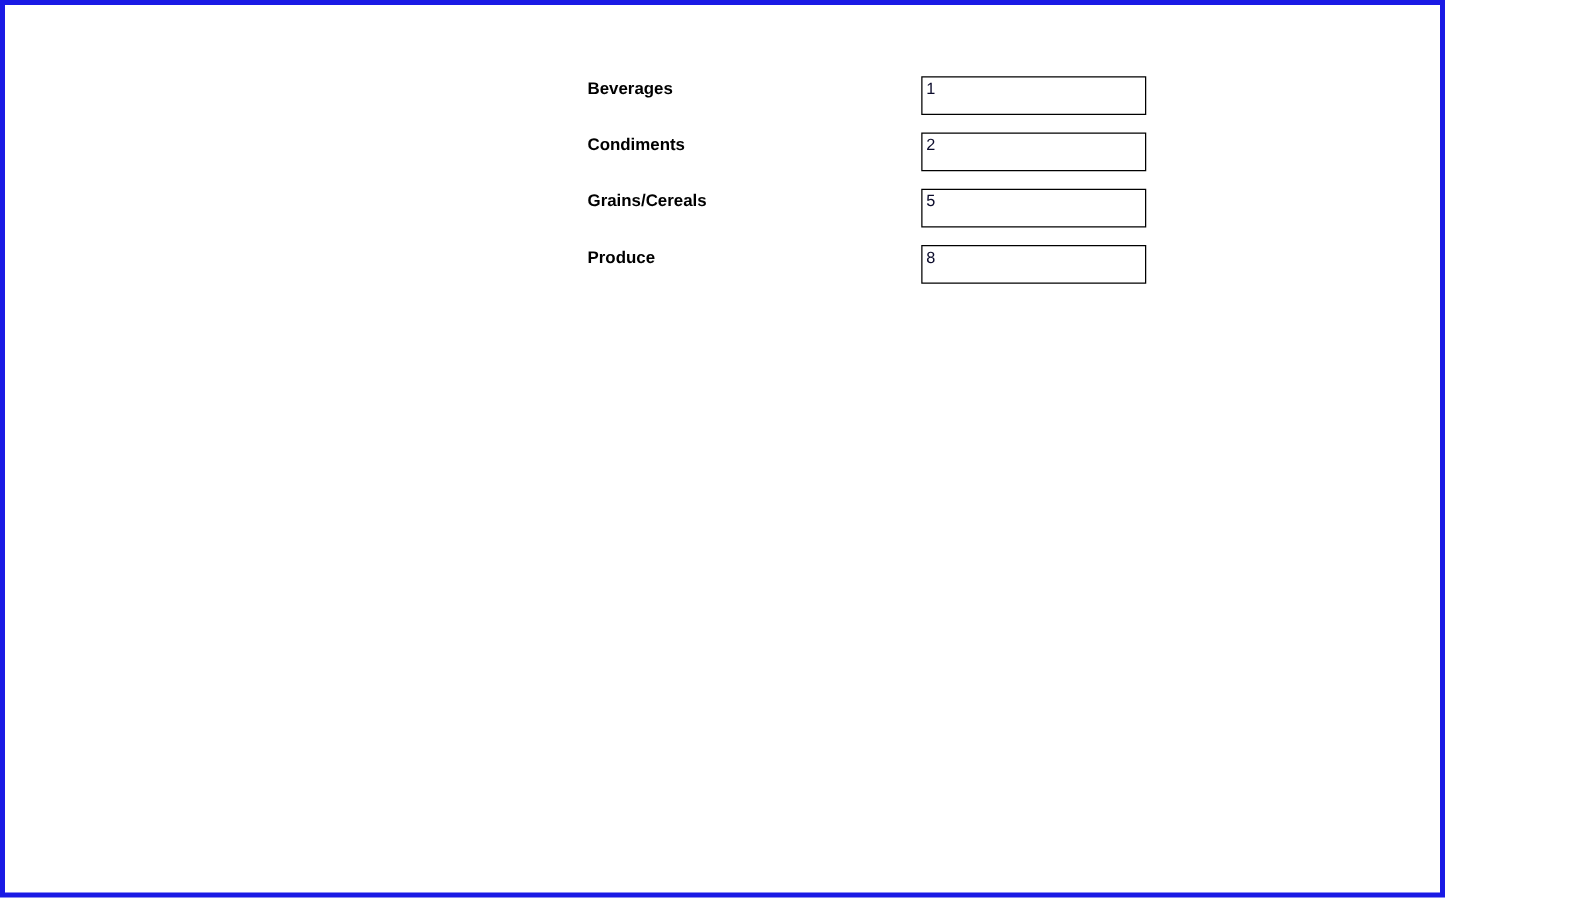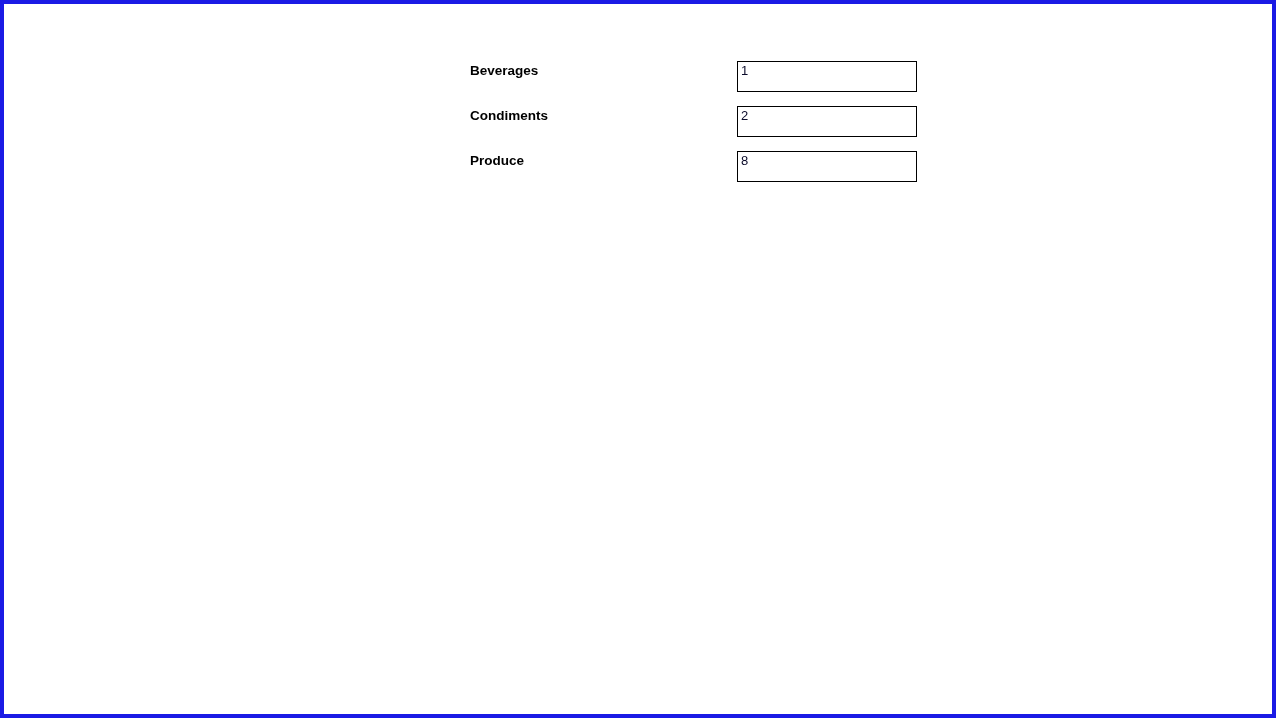--- a/index.html
+++ b/index.html
@@ -14,21 +14,21 @@
   body {
     font-family: "Liberation Sans", sans-serif;
     -webkit-font-smoothing: none;
   }
 
   
   #page-frame {
     position: absolute;
     left: 0;
     top: 0;
-    width: 1276px;
+    width: 1156px;
     height: 718px;
     box-sizing: border-box;
     border: 4px solid #1a1ae5;
     background: #ffffff;
   }
 
   #form-area {
     position: absolute;
     left: 466px;
     top: 57px;
@@ -85,20 +85,24 @@
       <textarea class="field-input" spellcheck="false" placeholder="" style="">1</textarea>
     </div>
 
     <div class="field-row">
       <span class="field-label">Condiments</span>
       <textarea class="field-input" spellcheck="false" placeholder="" style="">2</textarea>
     </div>
 
 
 
+    <div class="field-row">
+      <span class="field-label">Grains/Cereals</span>
+      <textarea class="field-input" spellcheck="false" placeholder="" style="">5</textarea>
+    </div>
 
 
 
     <div class="field-row">
       <span class="field-label">Produce</span>
       <textarea class="field-input" spellcheck="false" placeholder="" style="">8</textarea>
     </div>
 
   </div>
 

